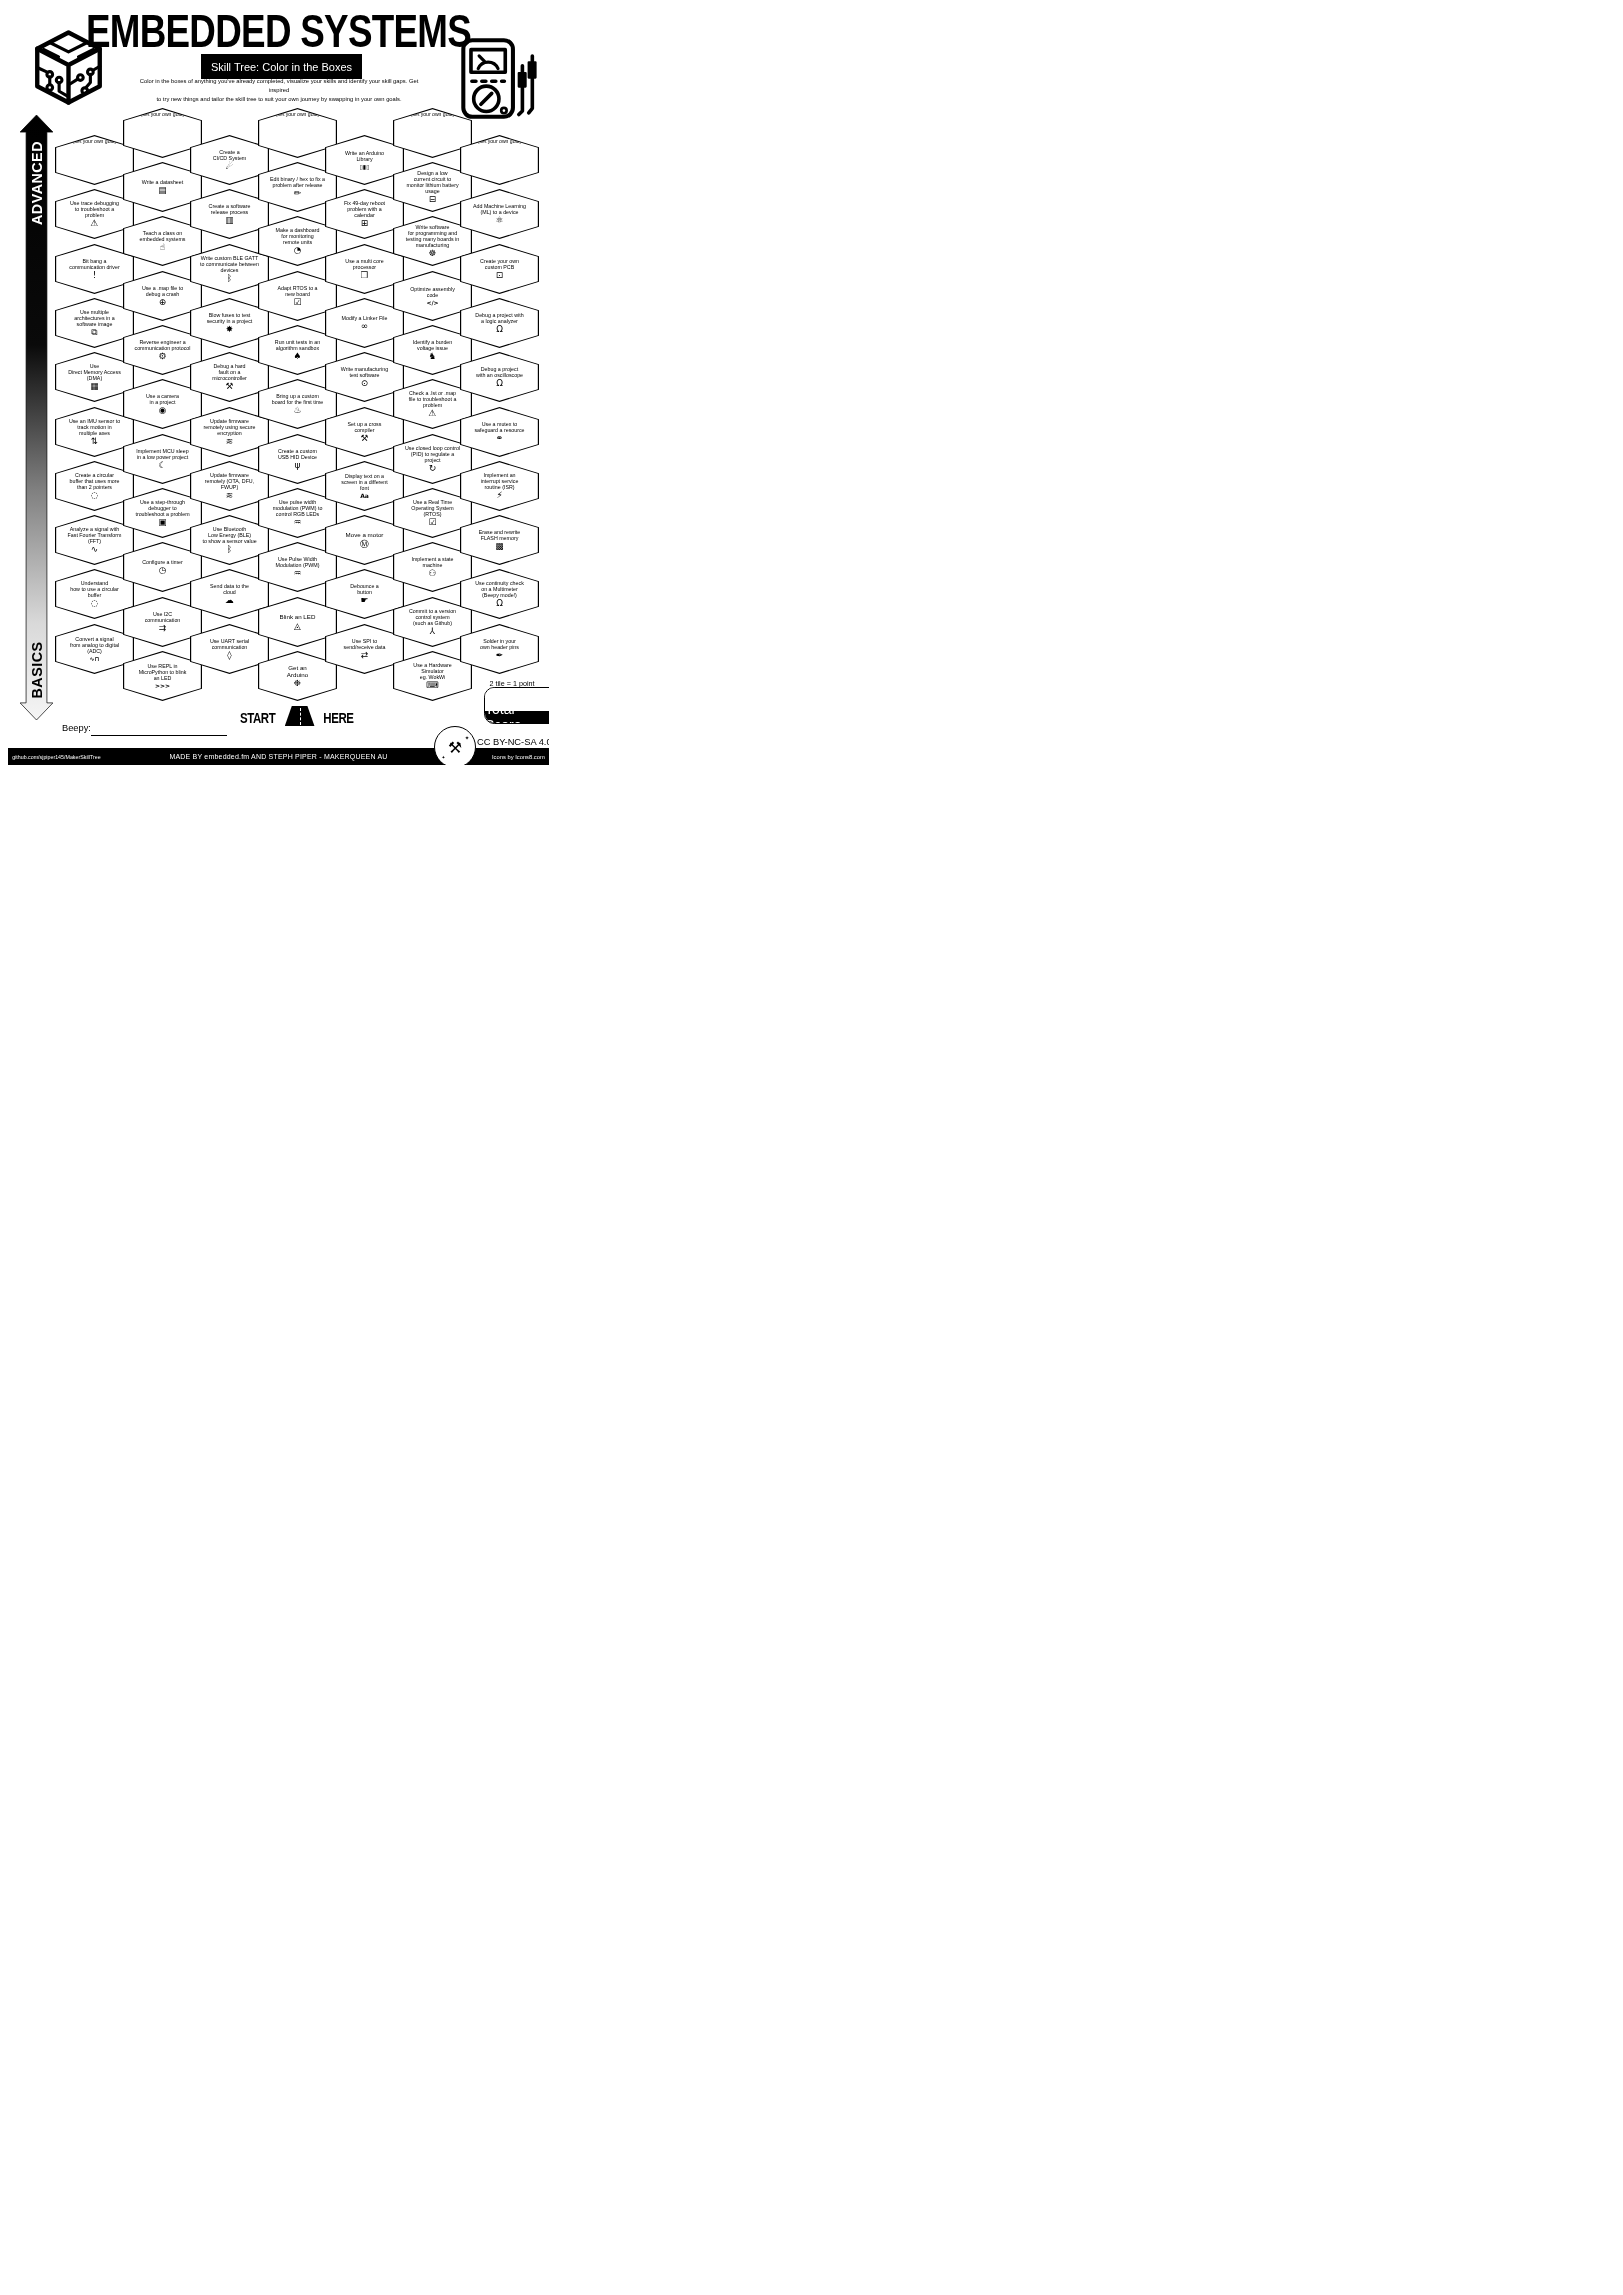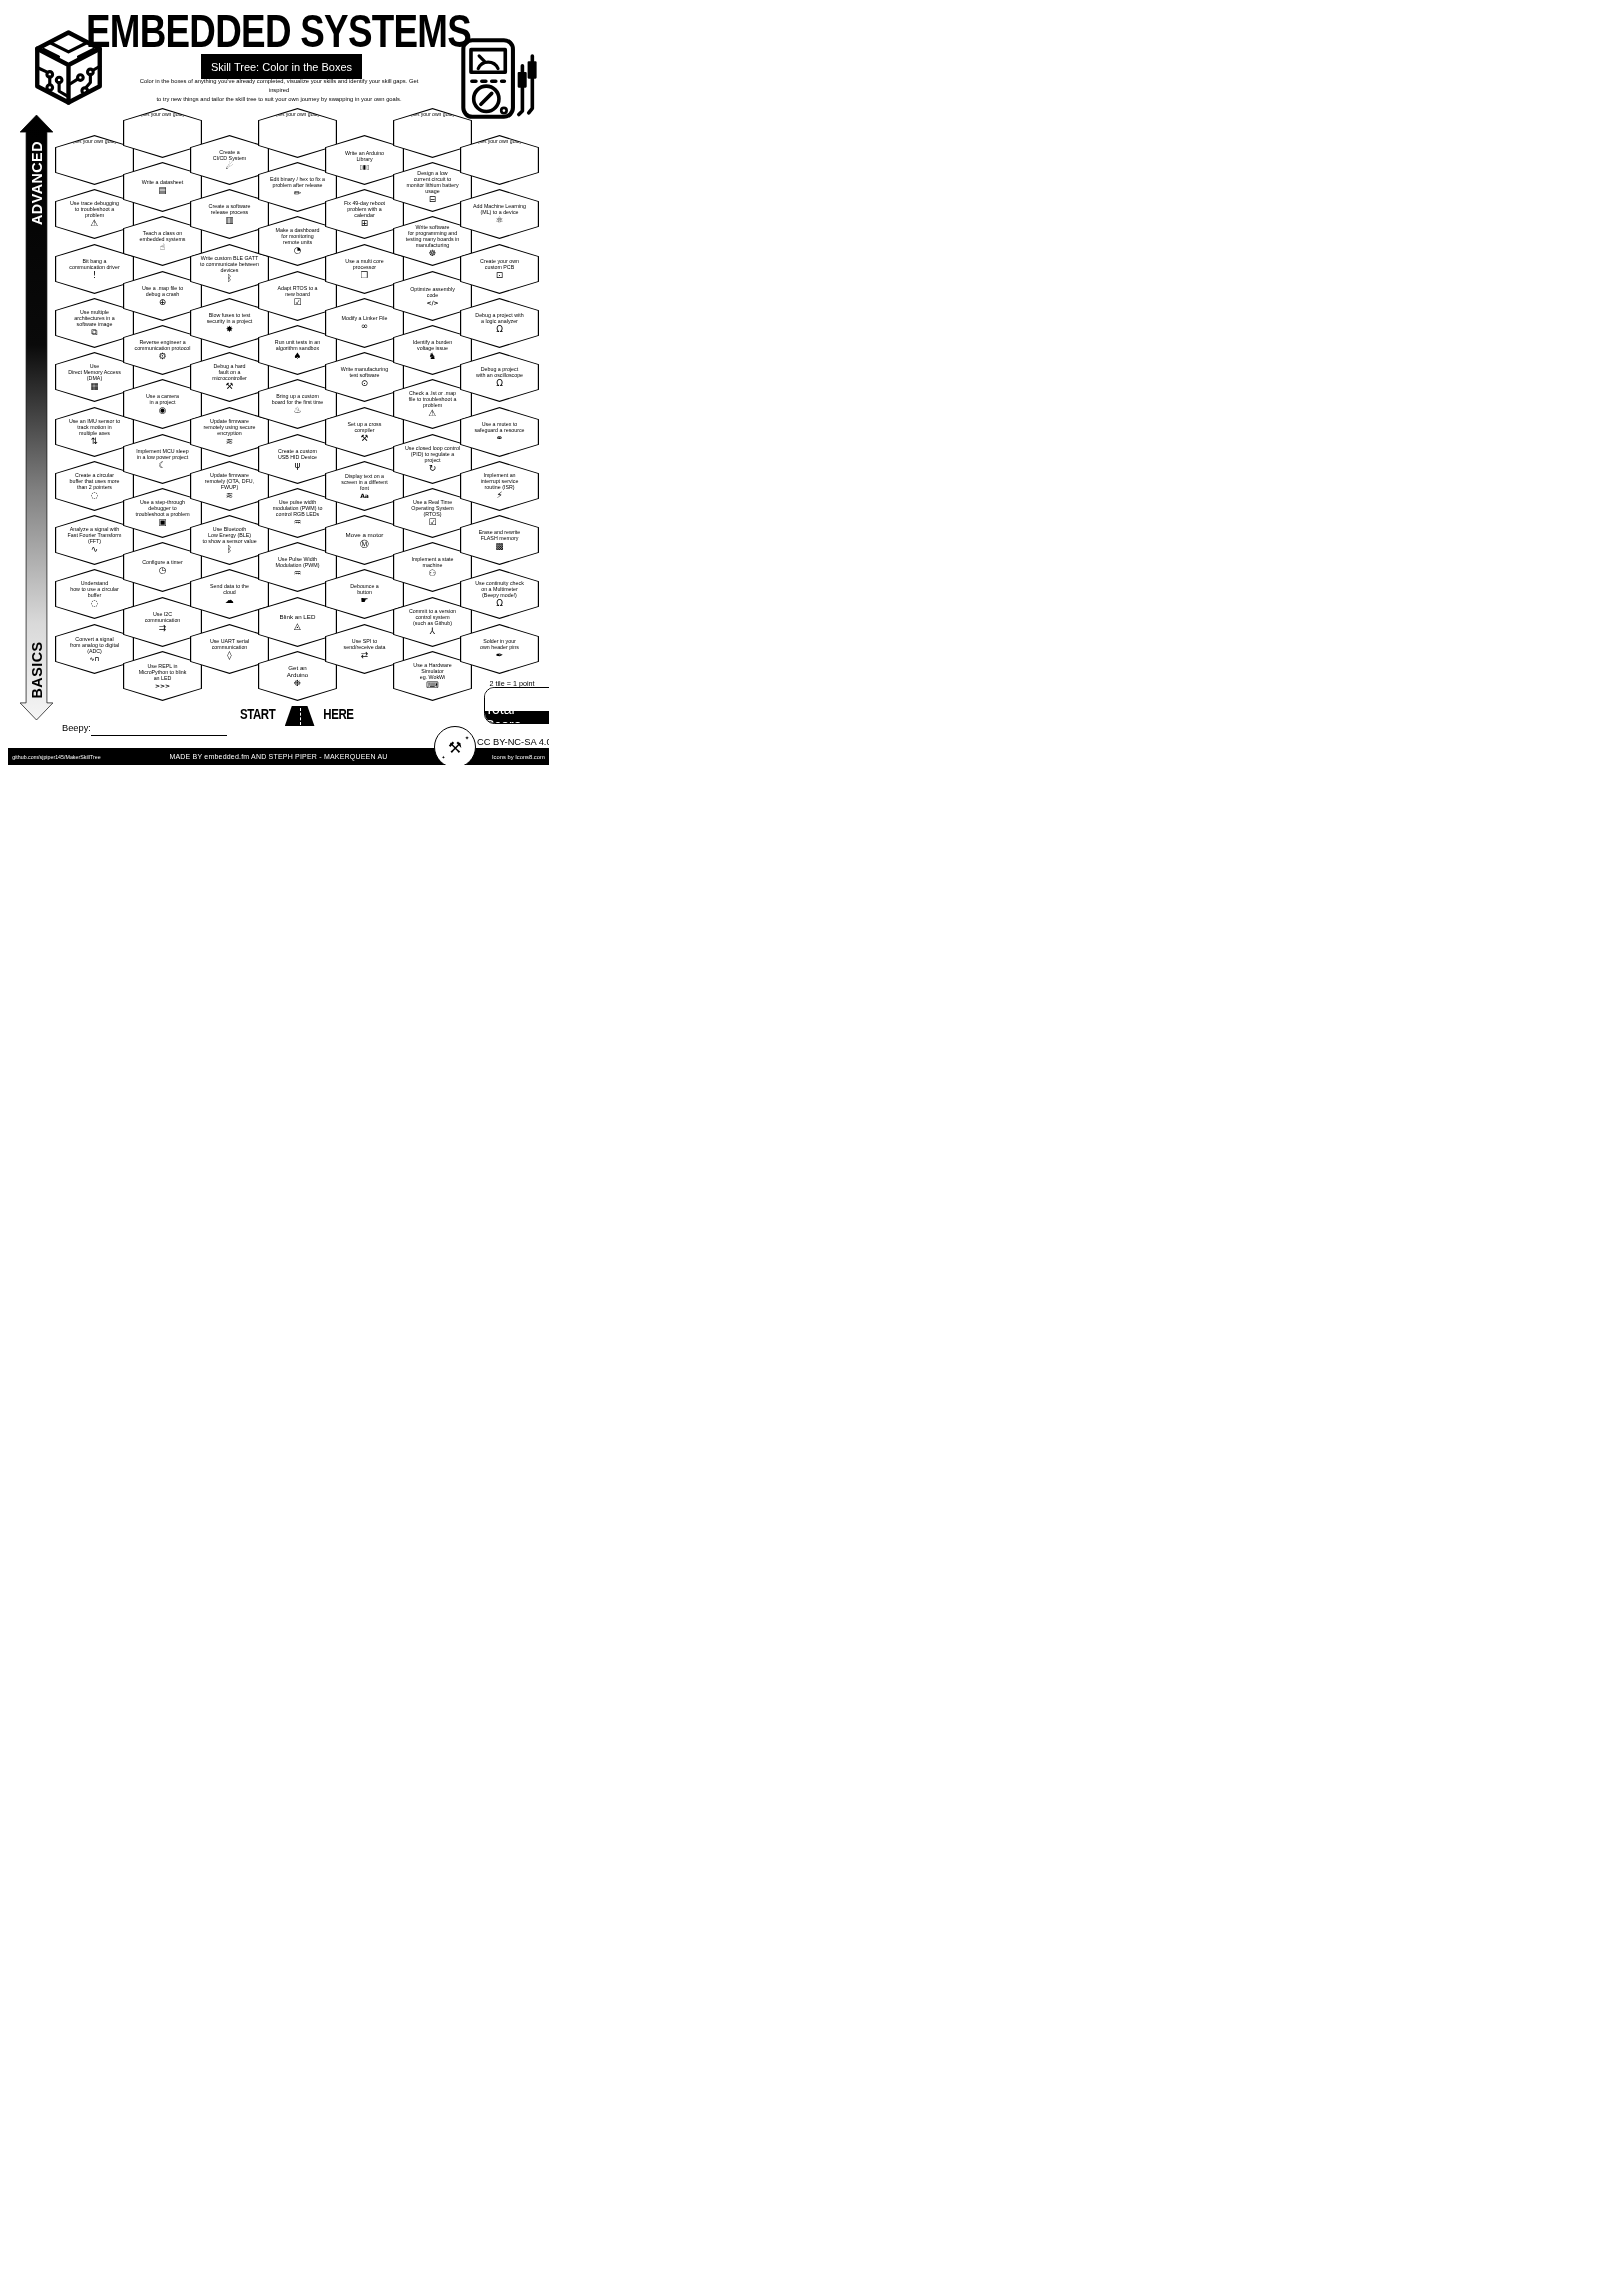--- a/index.html
+++ b/index.html
@@ -31,21 +31,21 @@
           display:flex;flex-direction:column;align-items:center;justify-content:center;
           padding:1.9px 4.6px;box-sizing:border-box;}
   .hex-label{font-size:5.3px;line-height:1.14;text-align:center;white-space:pre-line;}
   .hex-label.big{font-size:6.2px;}
   .hex.goal .hex-in{justify-content:flex-start;padding-top:3.2px;}
   .hex.goal .hex-label{font-size:5.1px;}
   .hex-icon{font-size:8.8px;line-height:1.05;margin-top:1.4px;font-family:"DejaVu Sans",sans-serif;}
   .hex-icon.multi{font-size:6px;font-weight:bold;letter-spacing:0;}
   
   .start-here{position:absolute;left:210px;top:706px;width:157px;display:flex;
-              align-items:flex-start;justify-content:center;gap:5.6px;}
+              align-items:flex-end;justify-content:center;gap:5.6px;}
   .start-word{font-size:14px;font-weight:bold;transform:scaleX(0.82);letter-spacing:-0.5px;}
   .road{position:relative;width:30px;height:20.4px;background:#000;
         clip-path:polygon(24% 0,76% 0,100% 100%,0 100%);}
   .road:after{content:"";position:absolute;left:50%;top:1.9px;bottom:1.9px;border-left:1.4px dashed #fff;}
   
   .name-label{position:absolute;left:54px;top:723px;font-size:9.3px;}
   .name-line{position:absolute;left:83px;top:735px;width:136px;border-bottom:0.9px solid #000;}
   
   .tile-note{position:absolute;left:467px;top:679px;width:74px;text-align:center;
              font-size:7.2px;}

